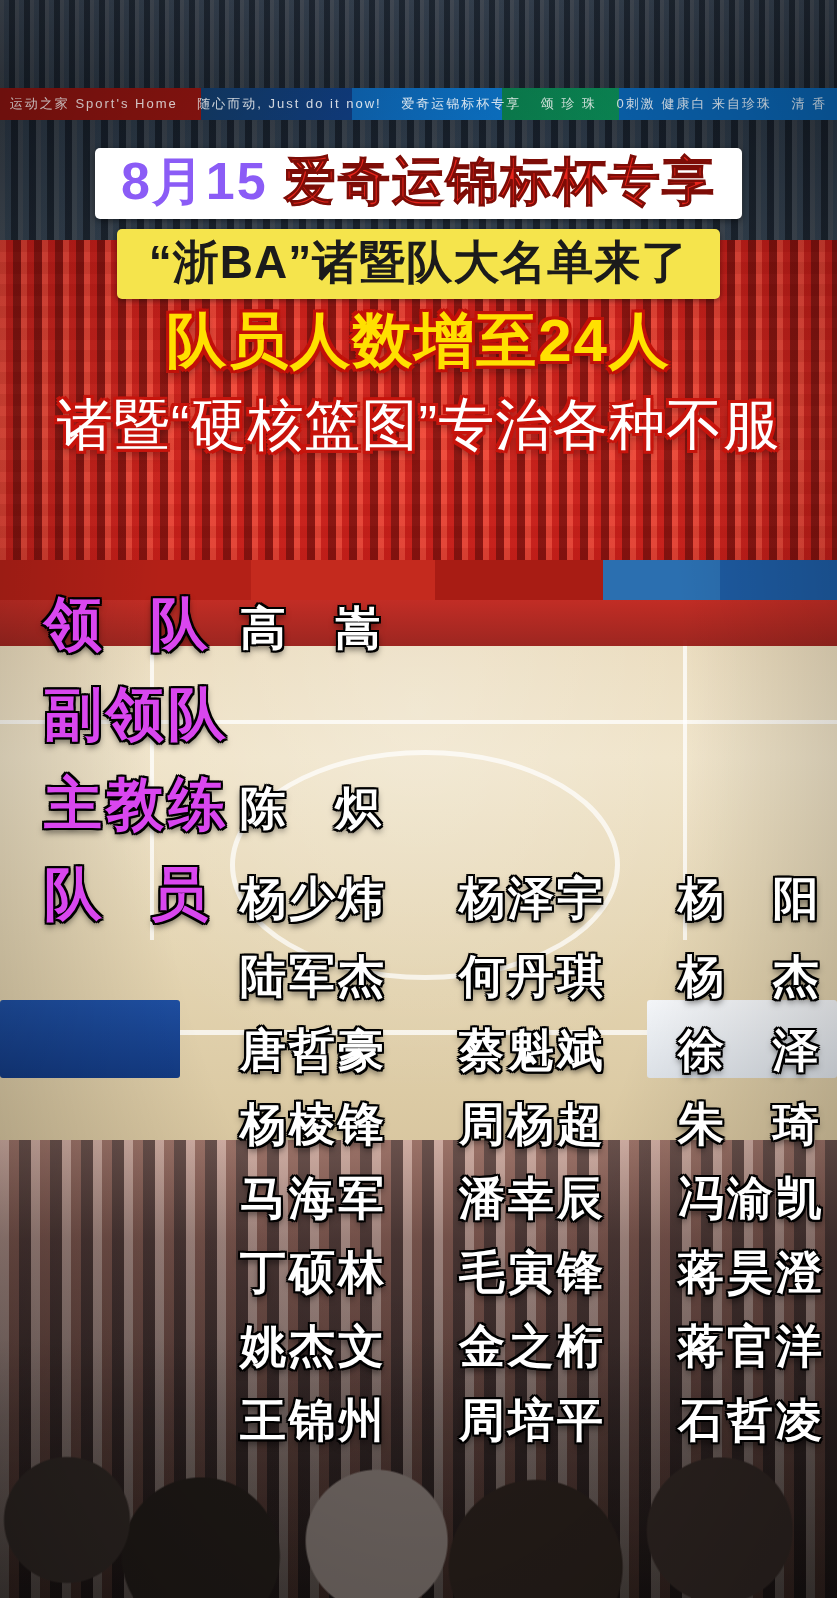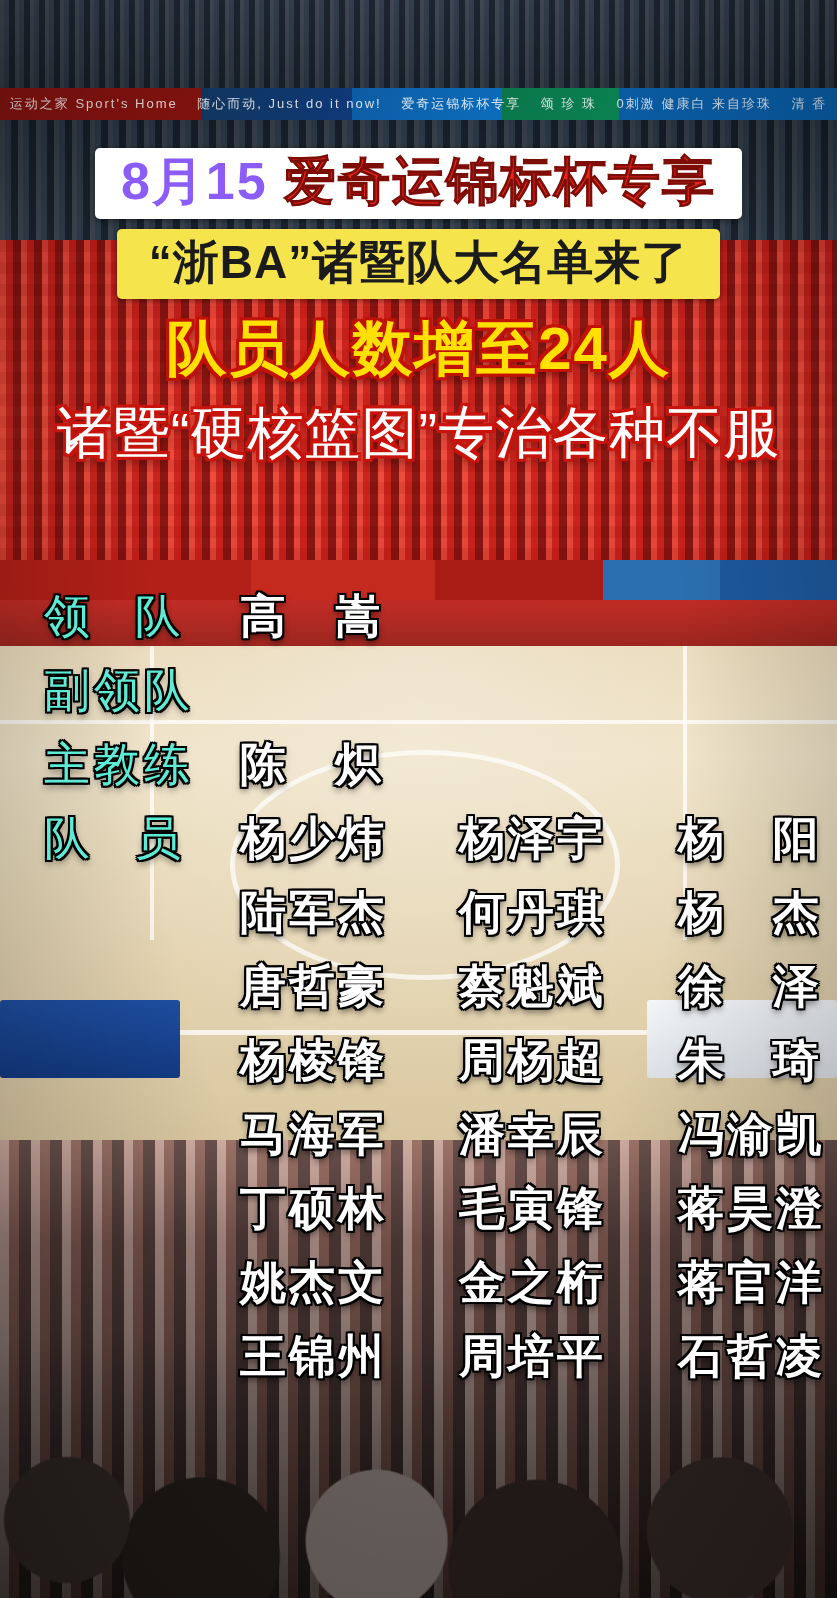--- a/index.html
+++ b/index.html
@@ -201,21 +201,21 @@
     font-size: 60px;
     font-weight: bold;
     line-height: 1.08;
     color: #ffe000;
     letter-spacing: 2px;
     white-space: nowrap;
     text-shadow:
       -3px 0 0 #c21109, 3px 0 0 #c21109, 0 -3px 0 #c21109, 0 3px 0 #c21109,
       -3px -3px 0 #c21109, 3px -3px 0 #c21109, -3px 3px 0 #c21109, 3px 3px 0 #c21109,
       0 5px 8px rgba(0,0,0,0.55);
-    margin-top: 8px;
+    margin-top: 0;
   }
   .hl-line4 {
     font-size: 56px;
     font-weight: normal;
     line-height: 1.1;
     color: #ffffff;
     letter-spacing: 1px;
     white-space: nowrap;
     text-shadow:
       -3px 0 0 #c8140c, 3px 0 0 #c8140c, 0 -3px 0 #c8140c, 0 3px 0 #c8140c,
@@ -231,23 +231,23 @@
     right: 44px;
     top: 586px;
   }
   .roster-row {
     display: flex;
     align-items: baseline;
     margin-bottom: 12px;
     white-space: nowrap;
   }
   .role {
-    font-size: 46px;
-    font-weight: normal;
-    color: #5eead4;
+    font-size: 58px;
+    font-weight: bold;
+    color: #d946ef;
     letter-spacing: 4px;
     text-shadow:
       -2px 0 0 #000, 2px 0 0 #000, 0 -2px 0 #000, 0 2px 0 #000,
       -2px -2px 0 #000, 2px -2px 0 #000, -2px 2px 0 #000, 2px 2px 0 #000,
       0 4px 7px rgba(0,0,0,0.65);
     width: 196px;
     flex: 0 0 auto;
   }
   .role.spaced {
     letter-spacing: 16px;

